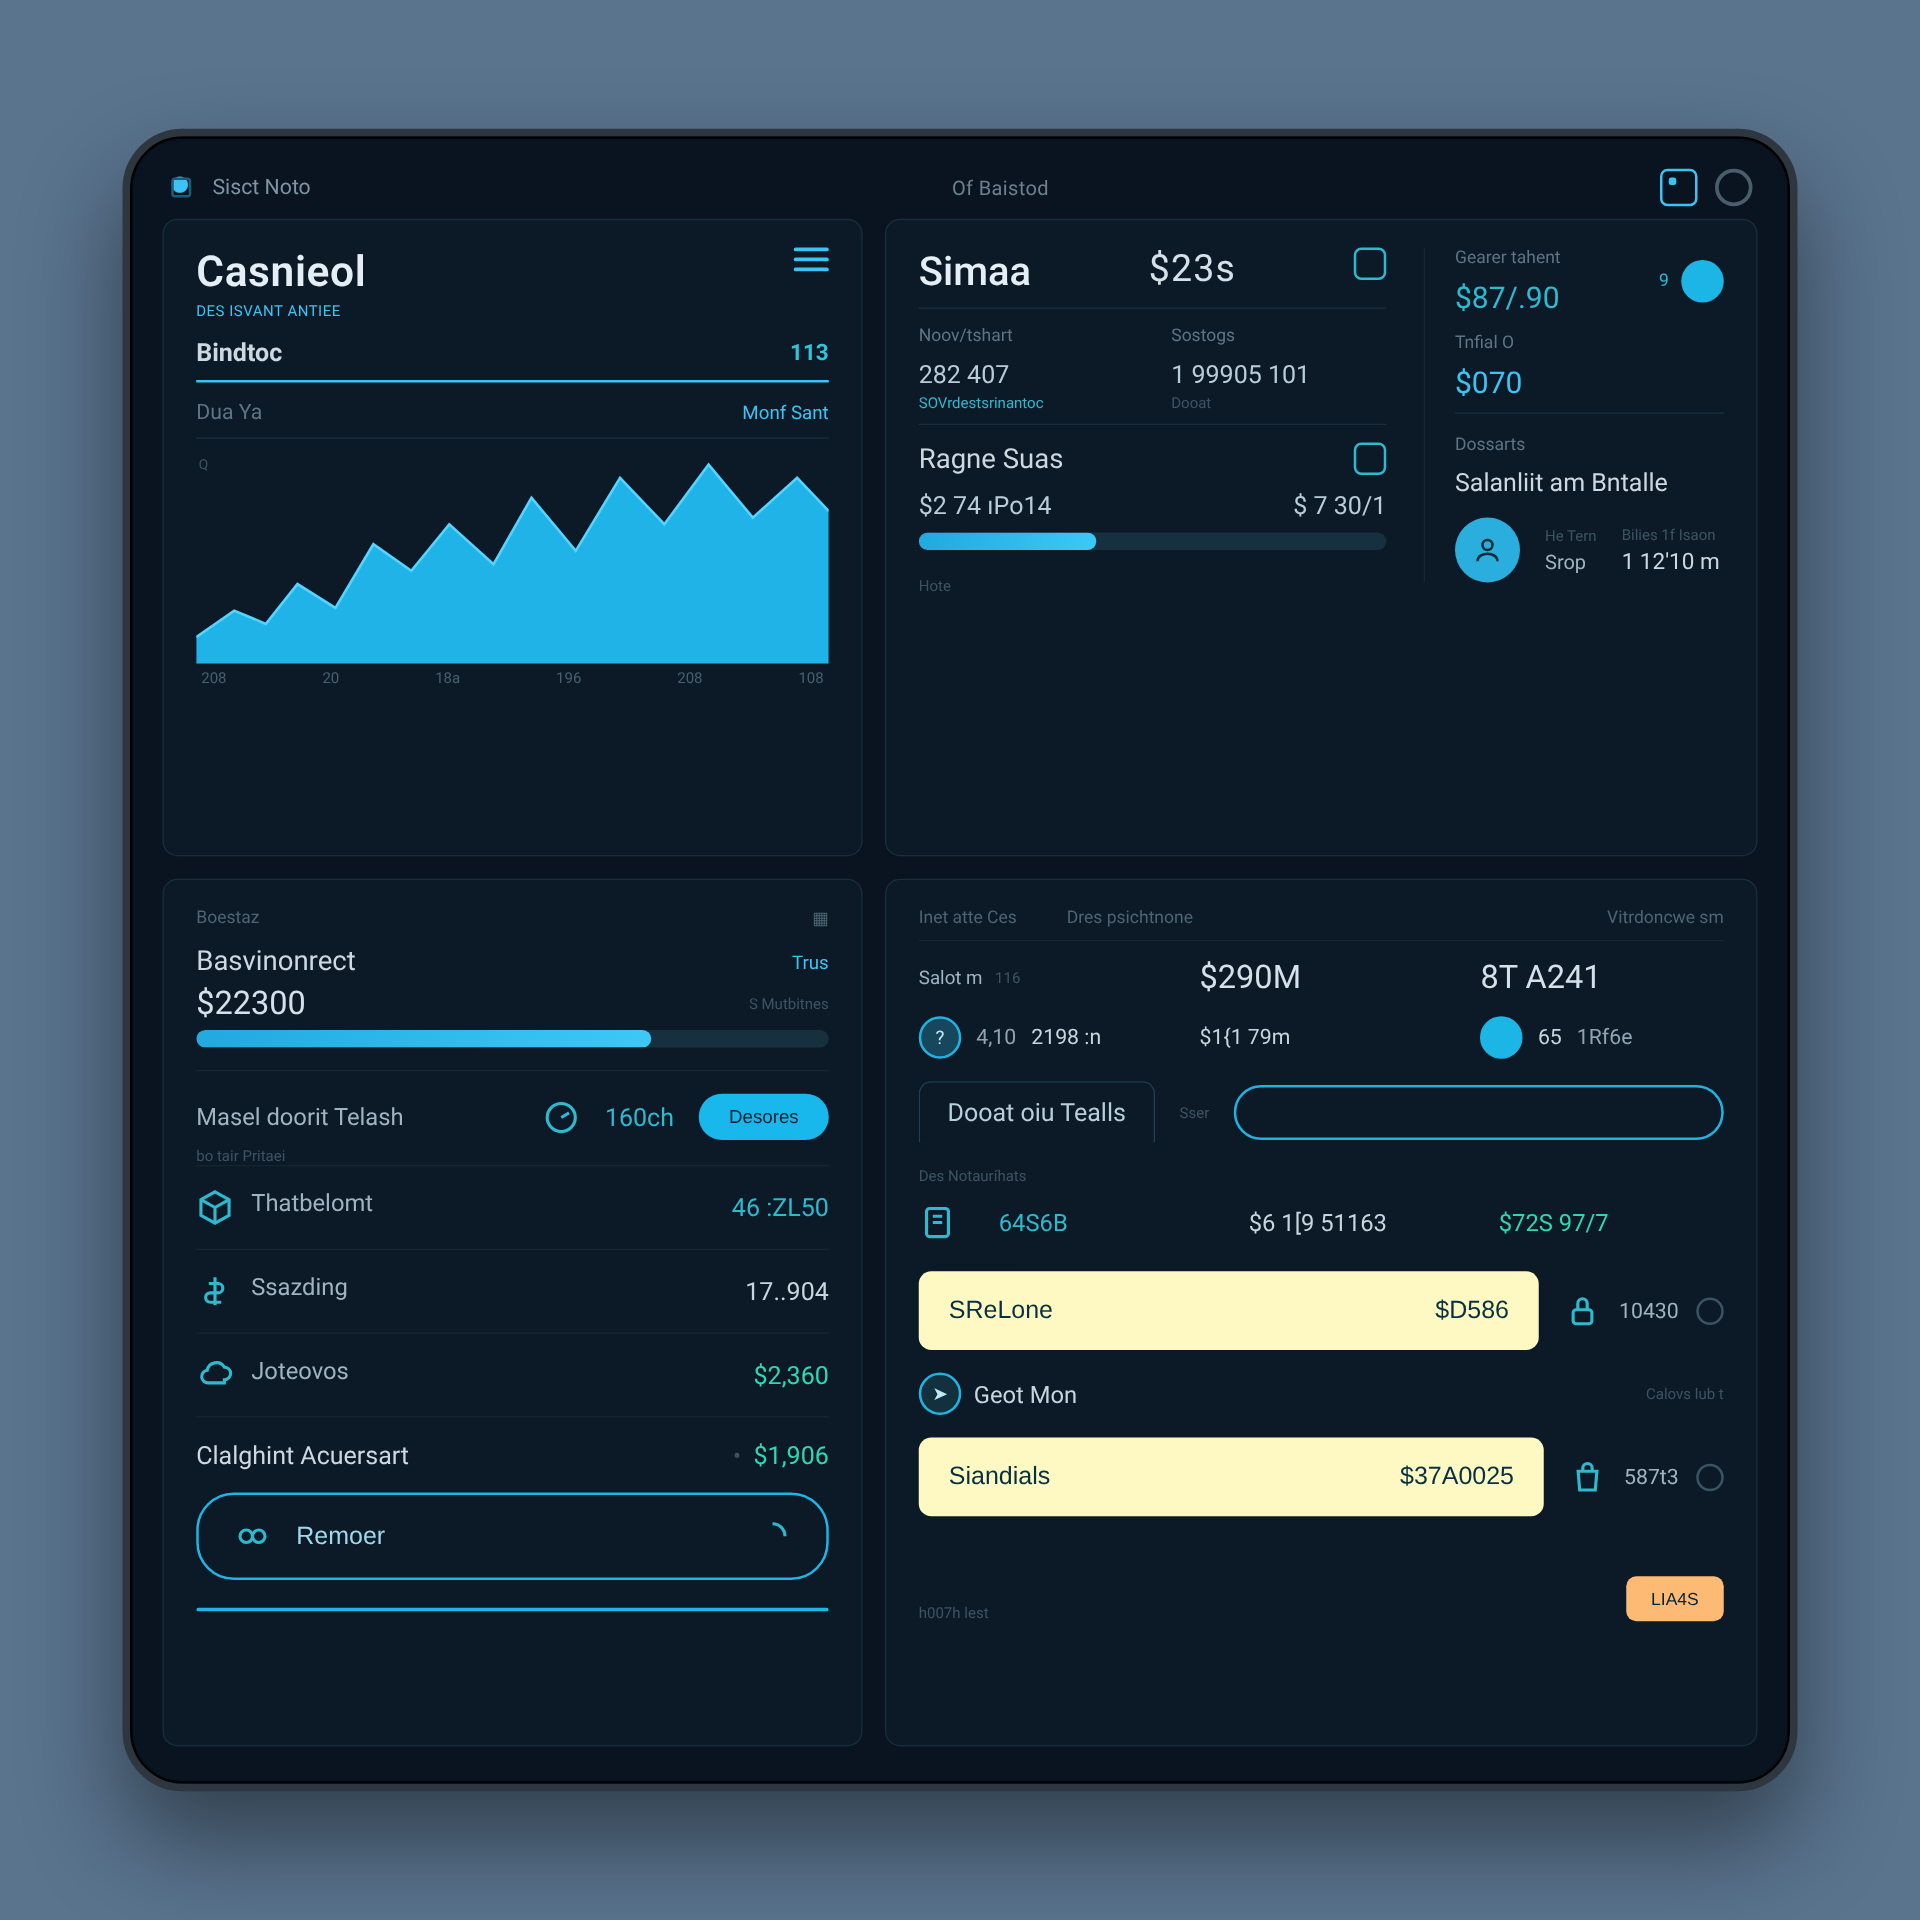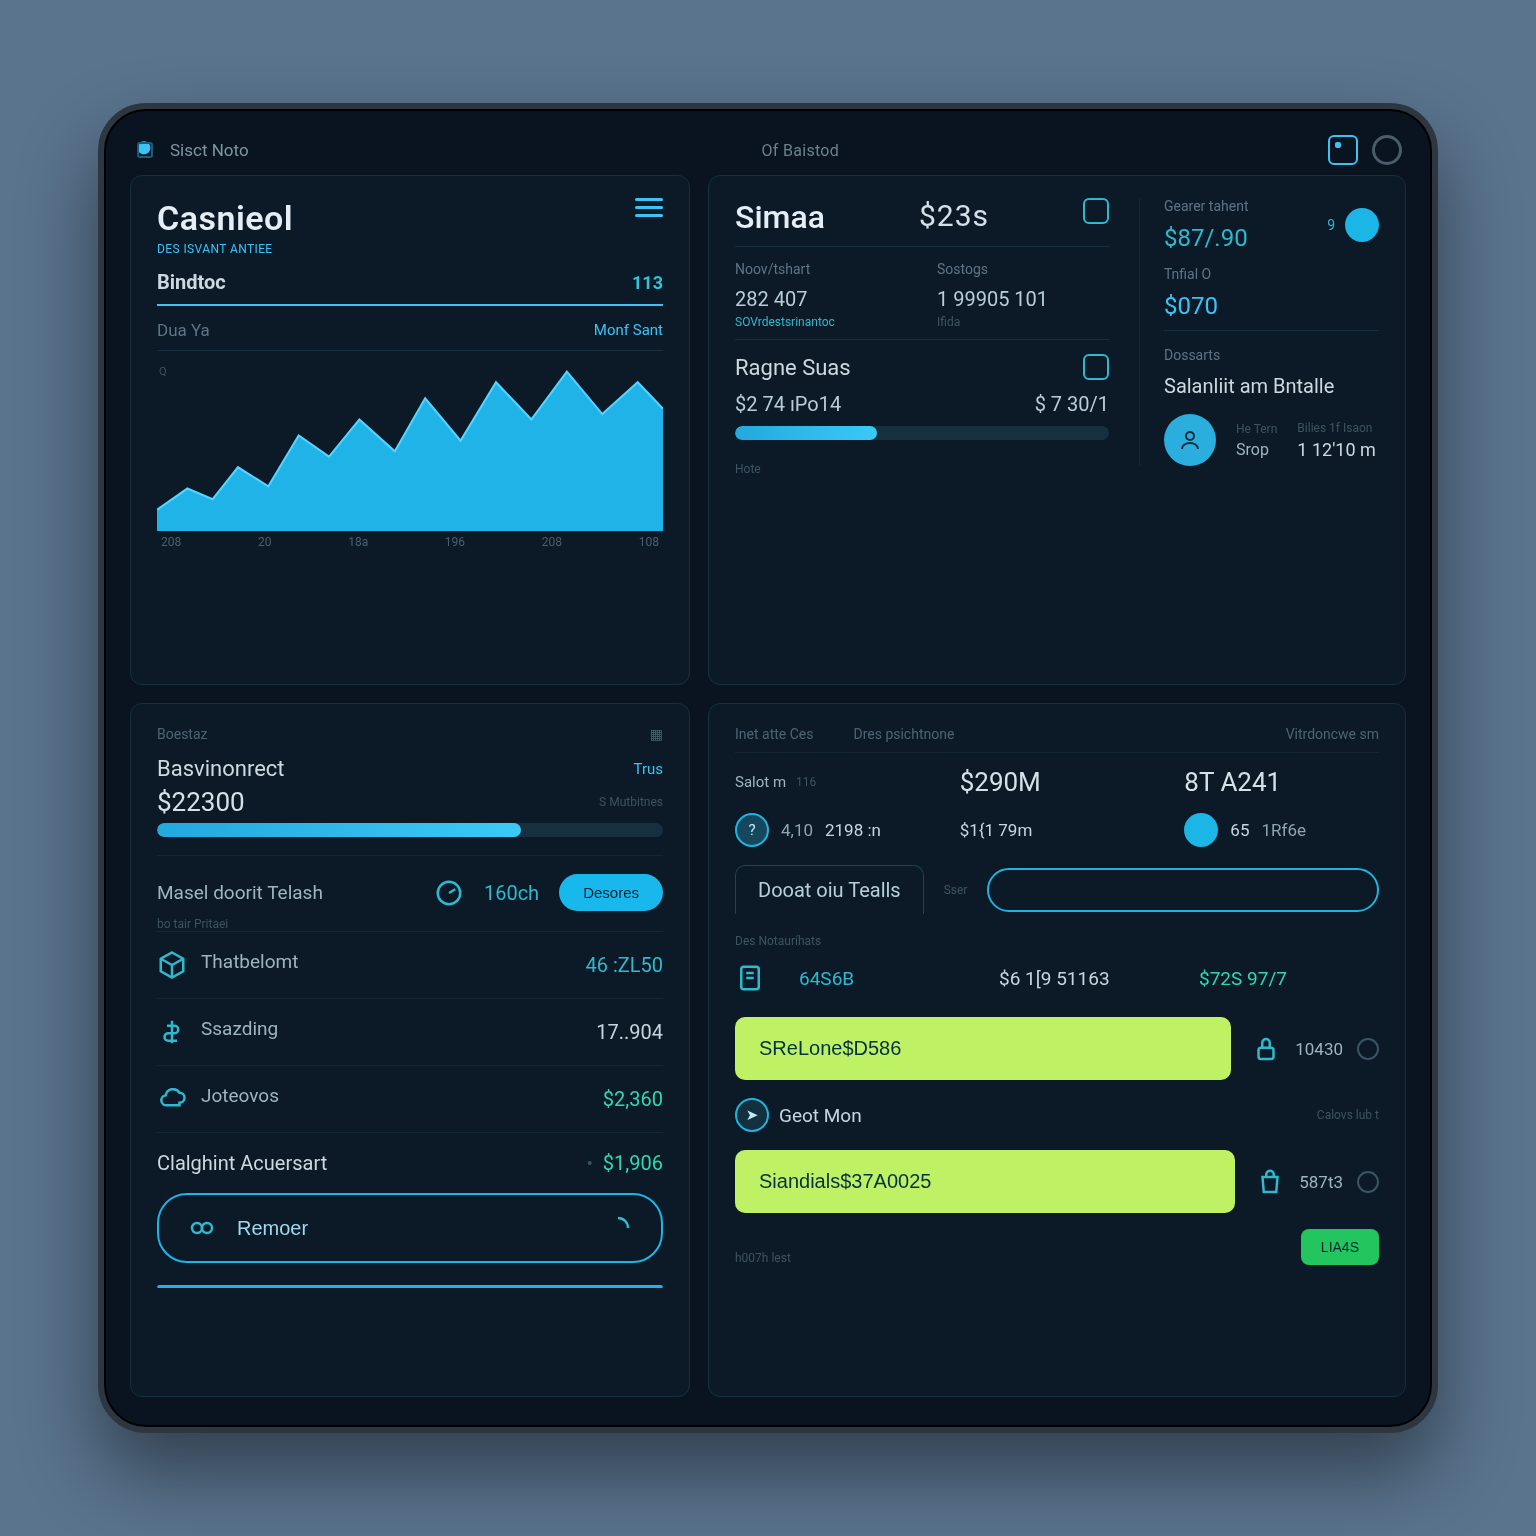--- a/index.html
+++ b/index.html
@@ -117,24 +117,24 @@
   .chip-row{display:flex;align-items:center;gap:12px;font-size:17px;color:#8fa3b0;}
   .chip-circ{width:34px;height:34px;border-radius:50%;background:#17475c;border:2px solid #1fb3de;display:inline-flex;align-items:center;justify-content:center;color:#bfe9f7;font-size:15px;}
   .chip-circ.solid{background:#1cb6e6;color:#062736;border:none;}
   .tab-pair{display:flex;align-items:center;gap:20px;margin-bottom:16px;}
   .tab-active{border:1px solid #1c4455;border-bottom:none;border-radius:10px 10px 0 0;padding:12px 22px;color:#b7cfdb;font-size:20px;}
   .pill-input{flex:1;border:2px solid #1fb3de;border-radius:30px;height:44px;display:flex;align-items:center;padding:0 20px;color:#5e7484;font-size:15px;}
   .data-row{display:grid;grid-template-columns:44px 1fr 1fr 1fr;align-items:center;gap:20px;padding:14px 0;font-size:19px;}
   .data-row .c1{color:#2fb9cf;}
   .data-row .c2{color:#c6d6df;}
   .data-row .c3{color:#2fd8b0;}
-  .wide-btn{background:#bef264;border:none;border-radius:10px;color:#073043;font-size:20px;padding:20px 24px;display:flex;justify-content:flex-start;align-items:center;width:100%;margin:10px 0;cursor:pointer;}
+  .wide-btn{background:#fef9c3;border:none;border-radius:10px;color:#073043;font-size:20px;padding:20px 24px;display:flex;justify-content:space-between;align-items:center;width:100%;margin:10px 0;cursor:pointer;}
   .side-box{display:flex;align-items:center;gap:14px;font-size:17px;color:#9fb4c0;}
   .ring{width:22px;height:22px;border:2px solid #3a5463;border-radius:50%;}
-  .sm-btn{background:#22c55e;border:none;border-radius:8px;color:#052330;font-size:14px;padding:10px 20px;cursor:pointer;}
+  .sm-btn{background:#fdba74;border:none;border-radius:8px;color:#052330;font-size:14px;padding:10px 20px;cursor:pointer;margin-top:32px;}
   .foot-row{display:flex;justify-content:space-between;align-items:flex-end;margin-top:6px;}
   .col{display:flex;flex-direction:column;gap:4px;}
 
   .flex{display:flex;align-items:center;}
   .gap10{gap:10px}.gap20{gap:20px}.gap30{gap:30px}
   .grow{flex:1;}
   .sub{font-size:12px;color:#3e5361;}
 </style>
 </head>
 <body>
@@ -205,21 +205,21 @@
           <div class="sep"></div>
           <div class="flex gap30">
             <div class="col grow">
               <span class="cell-label">Noov/tshart</span>
               <span class="cell-val">282 407</span>
               <span class="sub" style="color:#2fb9cf">SOVrdestsrinantoc</span>
             </div>
             <div class="col grow">
               <span class="cell-label">Sostogs</span>
               <span class="cell-val">1 99905 101</span>
-              <span class="sub">Ifida</span>
+              <span class="sub">Dooat</span>
             </div>
           </div>
           <div class="sep"></div>
           <div class="flex" style="justify-content:space-between;">
             <span class="lab" style="font-size:22px">Ragne Suas</span>
             <span class="mini-icon"></span>
           </div>
           <div class="flex" style="justify-content:space-between;margin-top:12px;">
             <span class="cell-val">$2 74 ıPo14</span>
             <span class="cell-val">$ 7 30/1</span>

